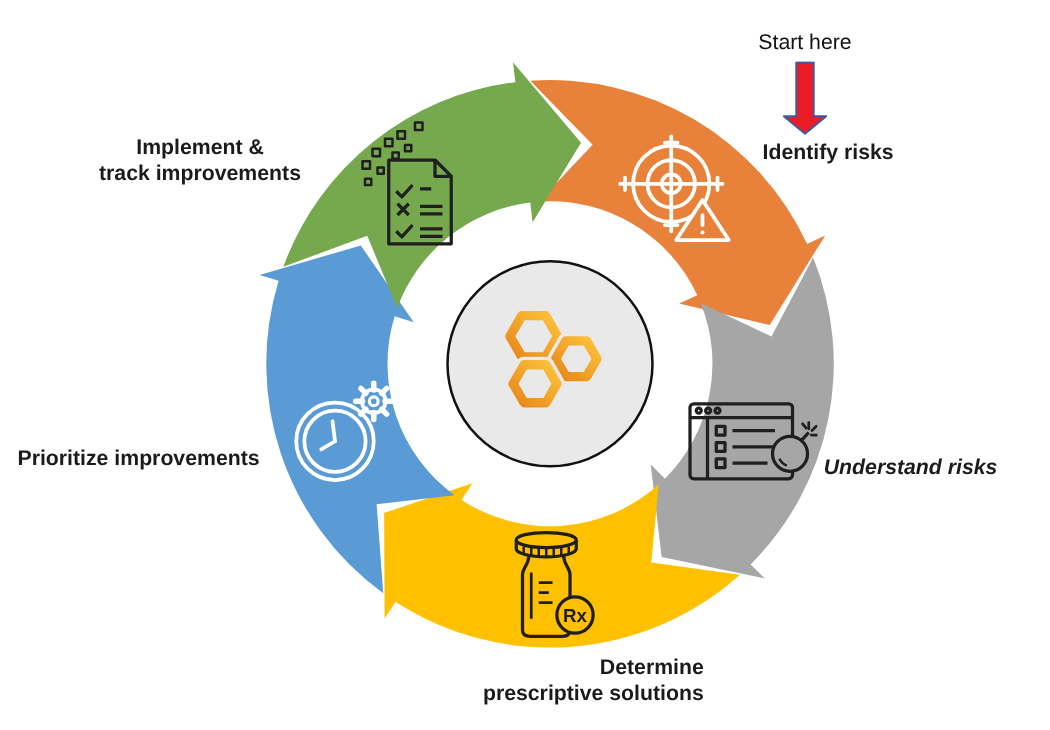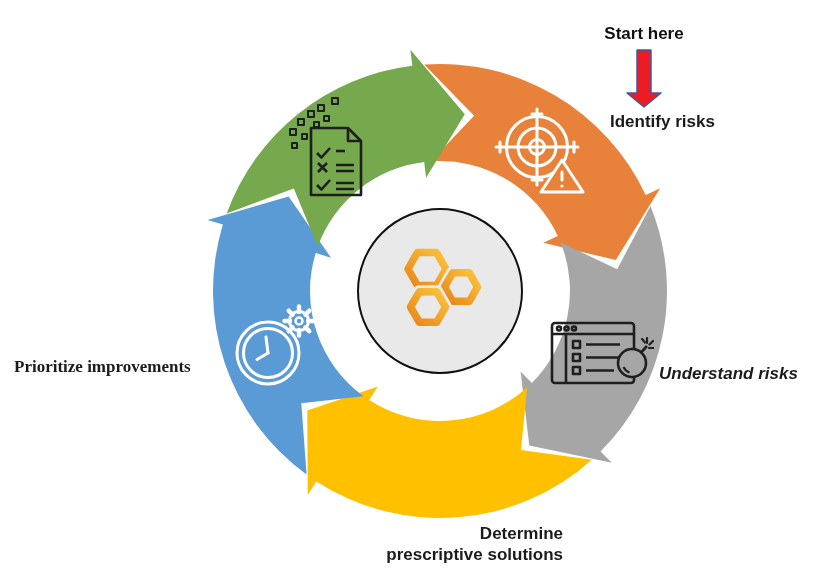--- a/index.html
+++ b/index.html
@@ -6,23 +6,23 @@
   body{width:840px;height:584px;font-family:"Liberation Sans",sans-serif;}
   .canvas{position:relative;width:840px;height:584px;background:#fff;overflow:hidden;}
   svg{display:block;}
   #ring-svg{position:absolute;left:0;top:0;}
   .lbl{position:absolute;font-weight:bold;font-size:17px;color:#1b1b1b;
        white-space:pre-line;line-height:1.24;}
   .lbl-implement{left:40px;top:107px;width:240px;text-align:center;}
   .lbl-identify{left:610px;top:111px;}
   .lbl-understand{left:659px;top:363px;font-style:italic;}
   .lbl-determine{left:313px;top:523px;width:250px;text-align:right;}
-  .lbl-prioritize{left:14px;top:356px;font-family:Liberation Serif, serif;}
+  .lbl-prioritize{left:14px;top:356px;}
   .lbl-start{left:588px;top:23px;width:112px;text-align:center;
-             font-weight:bold;font-size:17px;color:#111;}
+             font-weight:normal;font-size:17px;color:#111;}
   .icon{position:absolute;}
   .icon-checklist{left:288px;top:95px;}
   .icon-target{left:492px;top:106px;}
   .icon-browser{left:550px;top:316px;}
   .icon-bottle{left:397px;top:423px;}
   .icon-clock{left:235px;top:295px;}
   .start-arrow{position:absolute;left:626px;top:49px;}
 </style>
 </head>
 <body>
@@ -110,20 +110,32 @@
       <path d="M91,36.5 L97,30"></path>
       <g stroke-width="2.2" stroke-linecap="round">
         <path d="M97,22 V27"></path>
           <path d="M103,25 L99.5,28.5"></path>
         <path d="M104,32 H99"></path>
           <path d="M92,23 L95,26.5"></path>
       </g>
     </svg>
   </div>
 
+  <div class="icon icon-bottle">
+    <svg width="84" height="90" viewBox="0 0 84 90" fill="none" stroke="#1F1F1F" stroke-width="2.6" stroke-linejoin="round">
+      <ellipse cx="40" cy="9" rx="24" ry="6"></ellipse>
+      <path d="M16,9 V16 A24,6.5 0 0 0 64,16 V9"></path>
+      <path d="M22,14.2 V21 M28,15 V22.5 M34,15.4 V23 M40,15.5 V23.2 M46,15.4 V23 M52,15 V22.5 M58,14.2 V21" stroke-width="2"></path>
+      <path d="M26,22 C26,29 21,31 21,37 V81 Q21,86 27,86 H53 Q59,86 59,81 V37 C59,31 54,29 54,22"></path>
+      <path d="M28,35 V72" stroke-width="2.2"></path>
+      <path d="M34,43 H45 M34,51 H42 M34,59 H45" stroke-width="2.2"></path>
+      <circle cx="63" cy="69" r="14.5" fill="#FFC000"></circle>
+      <text x="63" y="74.5" text-anchor="middle" stroke="none" fill="#1F1F1F" font-size="15" font-weight="bold" font-family="Liberation Sans, sans-serif">Rx</text>
+    </svg>
+  </div>
 
   <div class="icon icon-clock">
     <svg width="86" height="94" viewBox="0 0 86 94" fill="none" stroke="#FFFFFF" stroke-width="3" stroke-linecap="round">
       <circle cx="33" cy="58" r="31"></circle>
       <circle cx="33" cy="58" r="24.5"></circle>
       <path d="M33,58 L31,42"></path>
         <path d="M33,58 L22,64.5"></path>
       <circle cx="64" cy="26" r="9.5"></circle>
       <circle cx="64" cy="26" r="3.5" stroke-width="2.5"></circle>
       <path d="M73,26 H78.5 M70.4,32.4 L74.3,36.3 M64,35 V40.5 M57.6,32.4 L53.7,36.3 M55,26 H49.5 M57.6,19.6 L53.7,15.7 M64,17 V11.5 M70.4,19.6 L74.3,15.7" stroke-width="4.4"></path>
@@ -135,14 +147,16 @@
     <svg width="36" height="60" viewBox="0 0 36 60">
       <polygon id="start-arrow-poly" points="11,1 25,1 25,44 35,44 18,58 1,44 11,44" fill="#EC1C24" stroke="#3B5AA5" stroke-width="1.5" stroke-linejoin="round"></polygon>
     </svg>
   </div>
 
   <div class="lbl lbl-identify">Identify risks</div>
   <div class="lbl lbl-understand">Understand risks</div>
   <div class="lbl lbl-determine">Determine
 prescriptive solutions</div>
   <div class="lbl lbl-prioritize">Prioritize improvements</div>
+  <div class="lbl lbl-implement">Implement &amp;
+track improvements</div>
 
 </div>
 
 </body></html>

